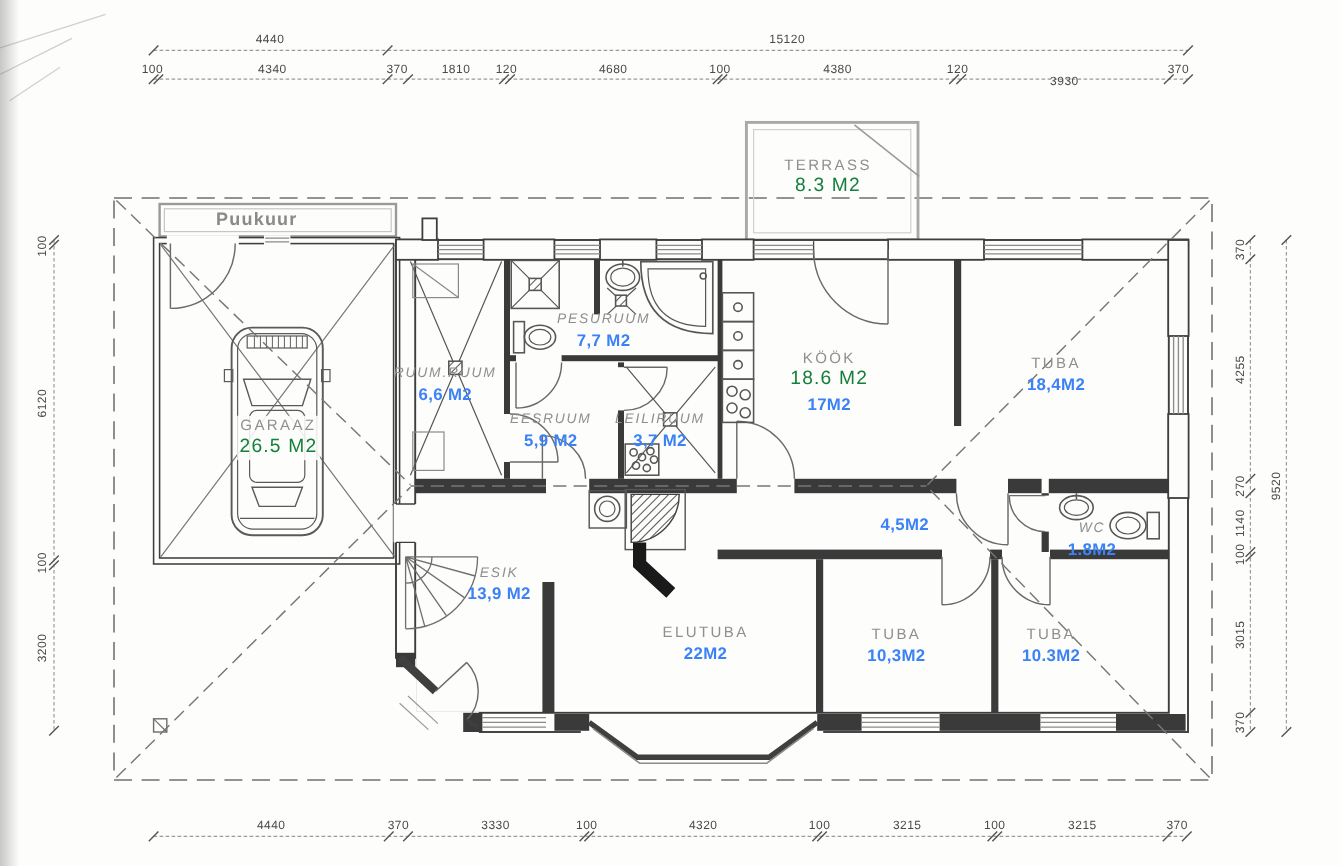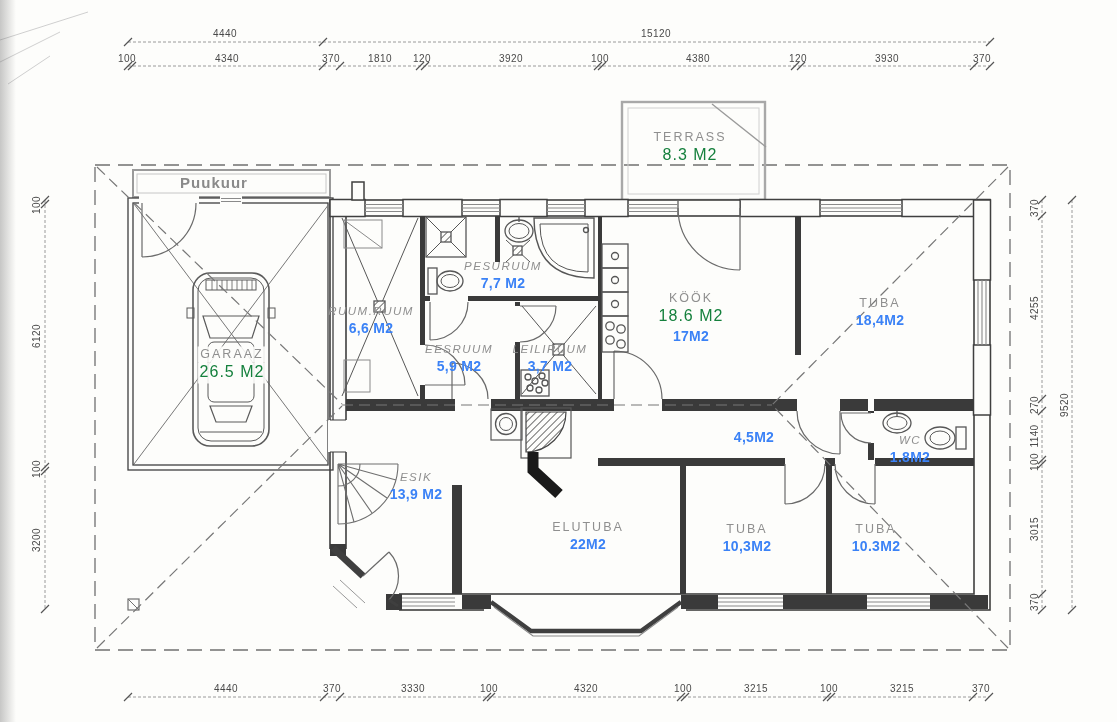--- a/index.html
+++ b/index.html
@@ -352,25 +352,25 @@
 </div>
 
 <span class="dim" style="left:225px;top:33px">4440</span>
 <span class="dim" style="left:656px;top:33px">15120</span>
 
 <span class="dim" style="left:127px;top:58px">100</span>
 <span class="dim" style="left:227px;top:58px">4340</span>
 <span class="dim" style="left:331px;top:58px">370</span>
 <span class="dim" style="left:380px;top:58px">1810</span>
 <span class="dim" style="left:422px;top:58px">120</span>
-<span class="dim" style="left:511px;top:58px">3920</span>
+<span class="dim" style="left:511px;top:58px">4680</span>
 <span class="dim" style="left:600px;top:58px">100</span>
 <span class="dim" style="left:698px;top:58px">4380</span>
 <span class="dim" style="left:798px;top:58px">120</span>
-<span class="dim" style="left:887px;top:58px">3930</span>
+<span class="dim" style="left:887px;top:68px">3930</span>
 <span class="dim" style="left:982px;top:58px">370</span>
 
 <span class="dim" style="left:226px;top:688px">4440</span>
 <span class="dim" style="left:332px;top:688px">370</span>
 <span class="dim" style="left:413px;top:688px">3330</span>
 <span class="dim" style="left:489px;top:688px">100</span>
 <span class="dim" style="left:586px;top:688px">4320</span>
 <span class="dim" style="left:683px;top:688px">100</span>
 <span class="dim" style="left:756px;top:688px">3215</span>
 <span class="dim" style="left:829px;top:688px">100</span>

